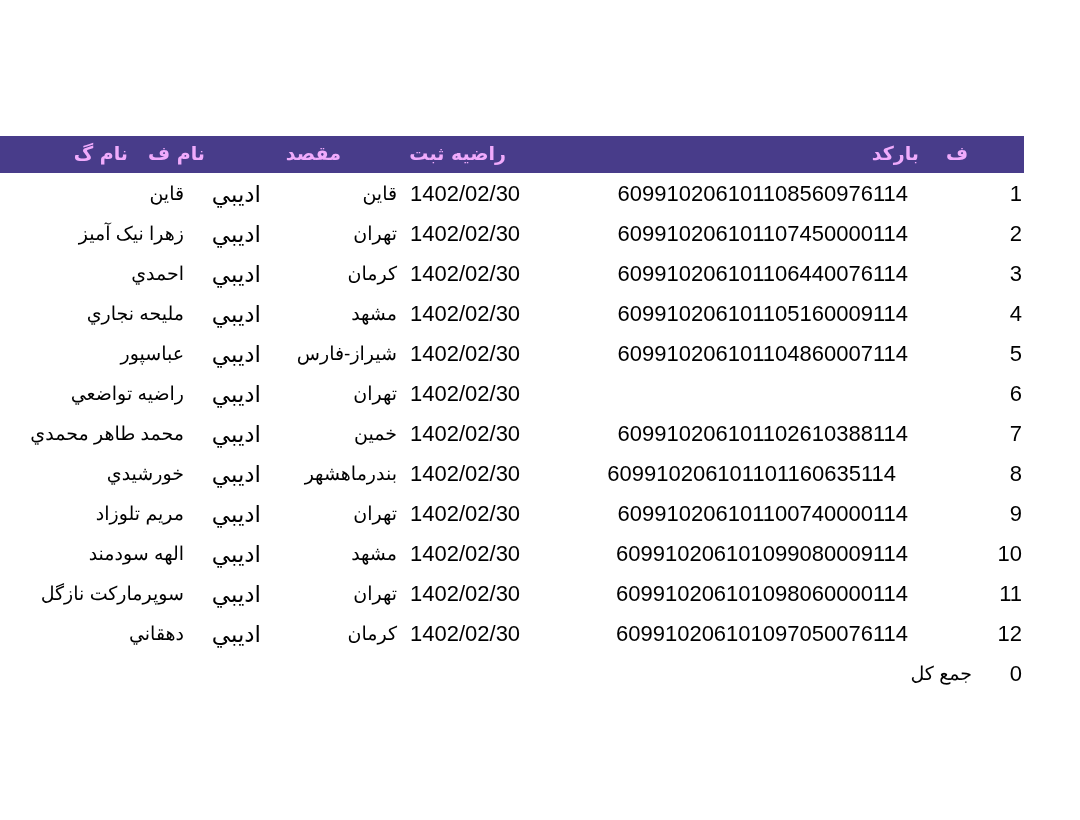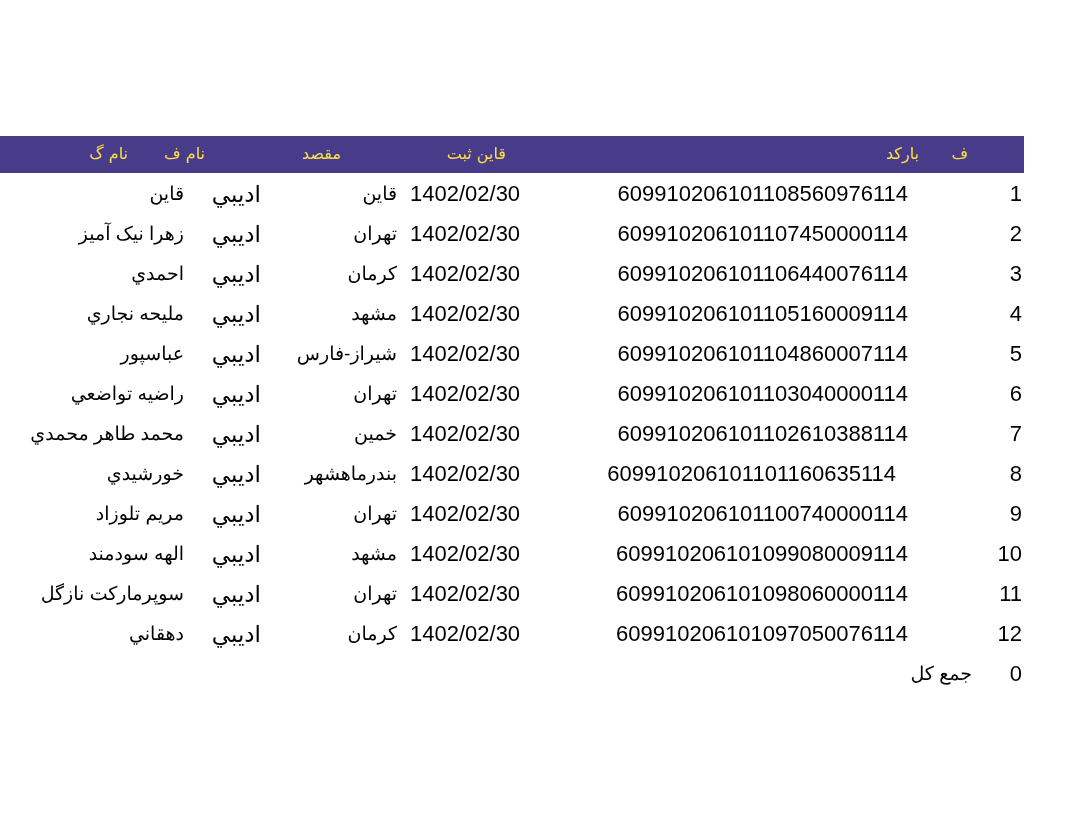--- a/index.html
+++ b/index.html
@@ -1,37 +1,37 @@
 <!DOCTYPE html>
 <html><head>
 <meta charset="utf-8">
 <style>
   html, body { margin: 0; padding: 0; background: #ffffff; }
   body { width: 1080px; height: 820px; position: relative; overflow: hidden;
          font-family: "DejaVu Sans", "Liberation Sans", sans-serif; color: #000; }
   .header-bar { position: absolute; left: 0; top: 136px; width: 1024px; height: 37px;
                 background: var(--hdr, #483c8a); }
-  .hcell { position: absolute; top: 0; height: 37px; line-height: 35px; color: #fde047;
-           font-weight: normal; font-size: 16px; direction: rtl; white-space: nowrap;
+  .hcell { position: absolute; top: 0; height: 37px; line-height: 35px; color: #f0abfc;
+           font-weight: bold; font-size: 19px; direction: rtl; white-space: nowrap;
            font-family: "DejaVu Sans", sans-serif; }
   .rows { position: absolute; left: 0; top: 174px; width: 1080px; }
   .row { position: relative; height: 40px; }
   .cell { position: absolute; top: 0; height: 40px; line-height: 40px; white-space: nowrap; }
   .num  { font-family: "Liberation Sans", sans-serif; font-size: 22px; }
   .ar   { font-family: Liberation Sans, sans-serif; font-size: 19px; direction: rtl; }
   .ar-sm{ font-family: "DejaVu Sans", sans-serif; font-size: 23px; direction: rtl; }
   .r { text-align: right; }
 </style>
 </head>
 <body>
 
 <div class="header-bar" style="--hdr: #483c8a;">
   <span class="hcell" style="right:56px;">ف</span>
   <span class="hcell" style="right:105px;">بارکد</span>
-  <span class="hcell" style="right:518px;">قاين ثبت</span>
+  <span class="hcell" style="right:518px;">راضيه ثبت</span>
   <span class="hcell" style="right:683px;">مقصد</span>
   <span class="hcell" style="right:819px;">نام ف</span>
   <span class="hcell" style="right:896px;">نام گ</span>
 </div>
 
 <div class="rows" id="rows">
     <div class="row">
       <span class="cell r num" style="right: 58px;">1</span>
       <span class="cell r num" style="right: 172px;">609910206101108560976114</span>
       <span class="cell r num" style="left: 410px;">1402/02/30</span>
@@ -66,21 +66,20 @@
     <div class="row">
       <span class="cell r num" style="right: 58px;">5</span>
       <span class="cell r num" style="right: 172px;">609910206101104860007114</span>
       <span class="cell r num" style="left: 410px;">1402/02/30</span>
       <span class="cell r ar" style="right: 683px;">شيراز-فارس</span>
       <span class="cell r ar-sm" style="right: 819px;">اديبي</span>
       <span class="cell r ar" style="right: 896px;">عباسپور</span>
     </div>
     <div class="row">
       <span class="cell r num" style="right: 58px;">6</span>
-      <span class="cell r num" style="right: 172px;">609910206101103040000114</span>
       <span class="cell r num" style="left: 410px;">1402/02/30</span>
       <span class="cell r ar" style="right: 683px;">تهران</span>
       <span class="cell r ar-sm" style="right: 819px;">اديبي</span>
       <span class="cell r ar" style="right: 896px;">راضيه تواضعي</span>
     </div>
     <div class="row">
       <span class="cell r num" style="right: 58px;">7</span>
       <span class="cell r num" style="right: 172px;">609910206101102610388114</span>
       <span class="cell r num" style="left: 410px;">1402/02/30</span>
       <span class="cell r ar" style="right: 683px;">خمين</span>

